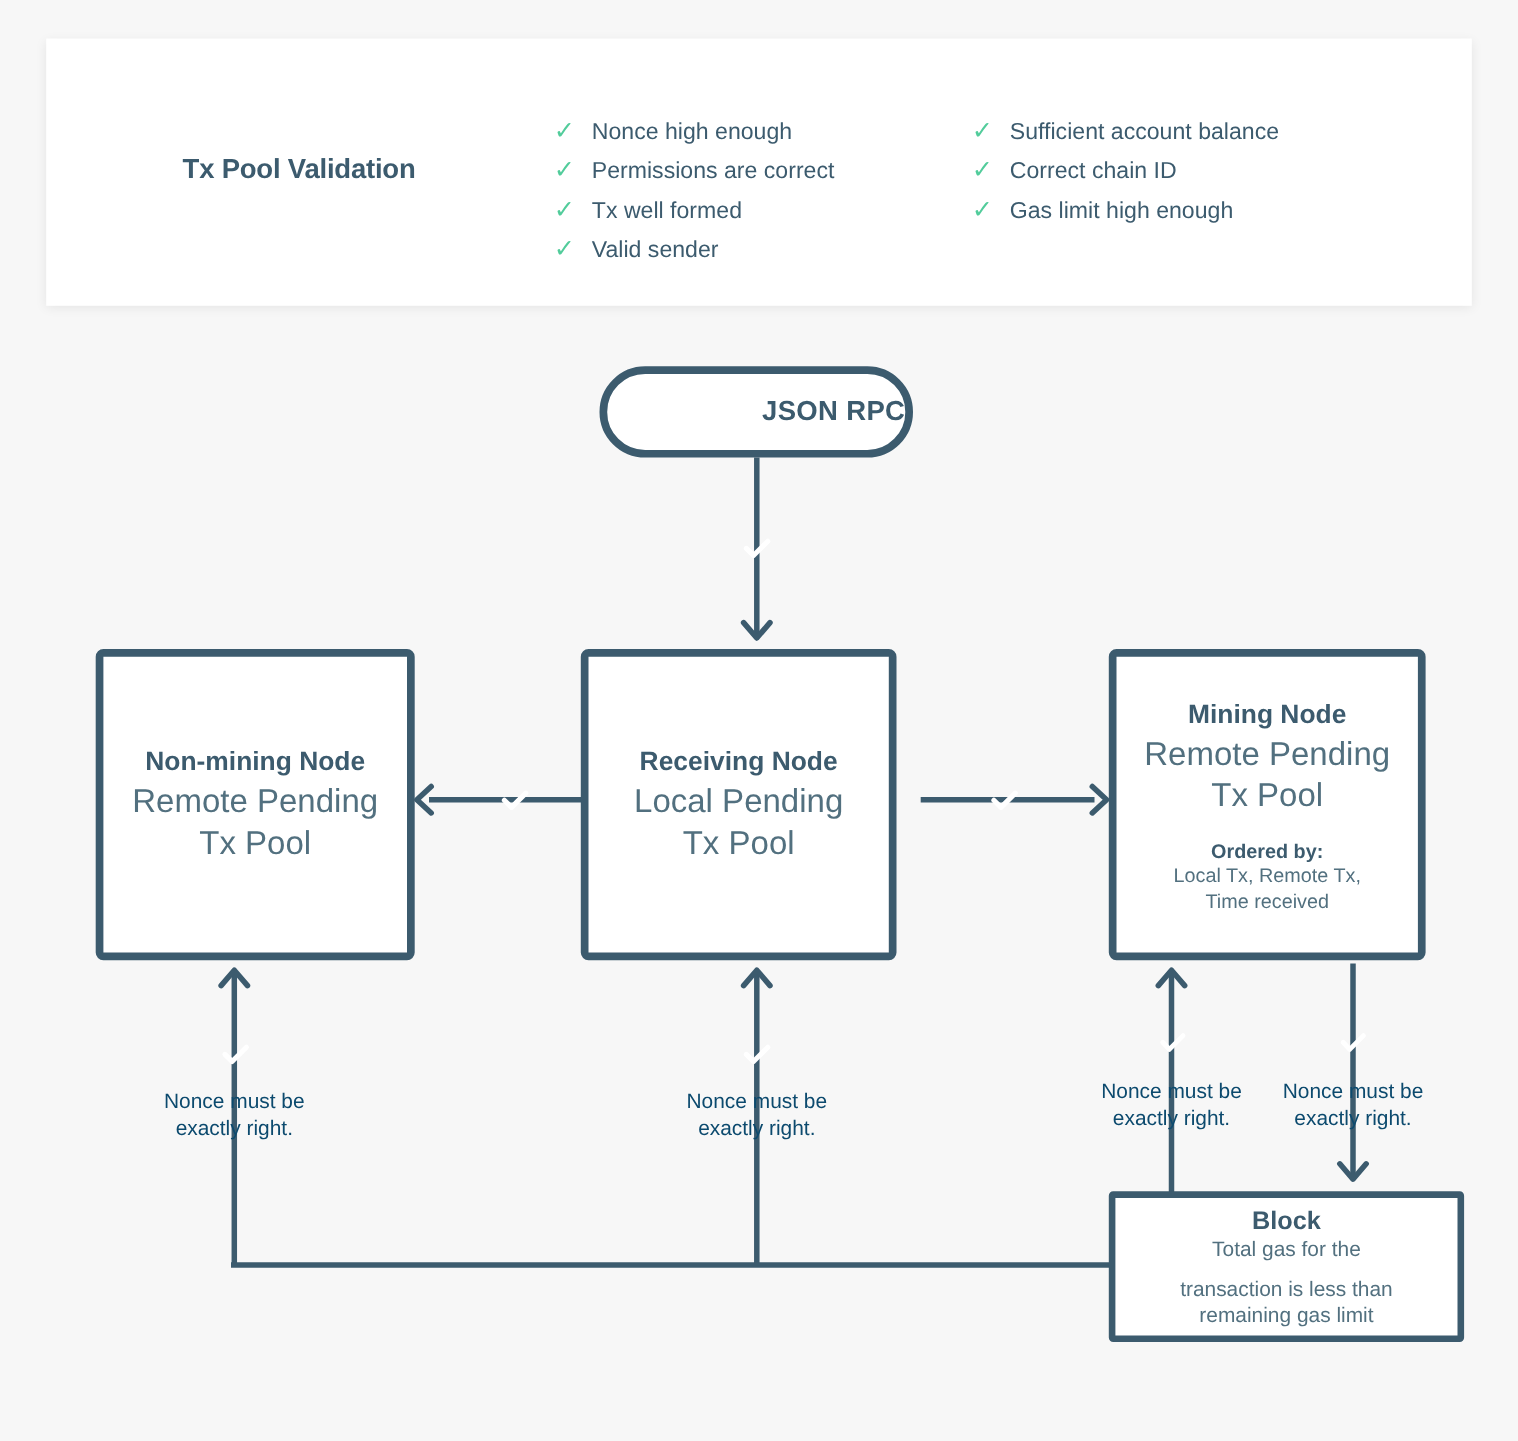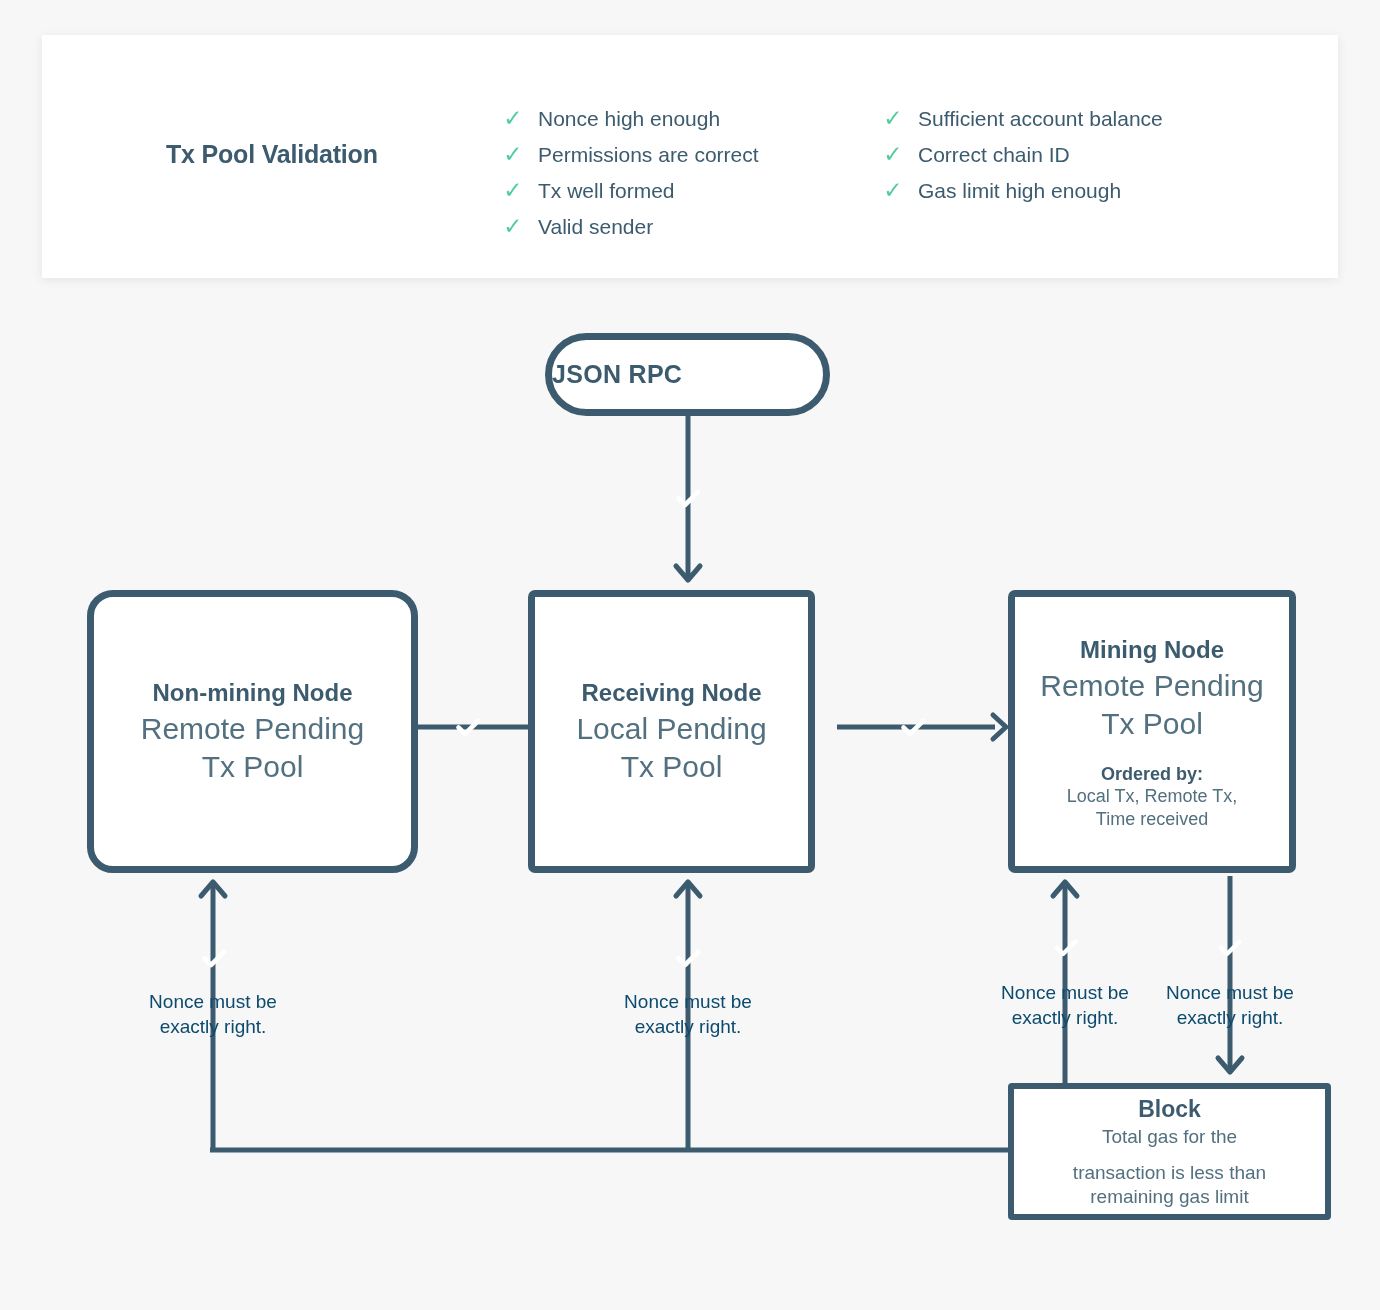--- a/index.html
+++ b/index.html
@@ -119,25 +119,25 @@
     line-height: 1.3;
   }
 
   #node-jsonrpc {
     position: absolute;
     left: 545px; top: 333px;
     width: 285px; height: 83px;
     background: #fff;
     border: 7px solid #3c5b6e;
     border-radius: 48px;
-    display: flex; align-items: center; justify-content: flex-start;
+    display: flex; align-items: center; justify-content: flex-end;
   }
   #node-jsonrpc .node-title { font-size: 25px; letter-spacing: 0.3px; }
 
-  #node-nonmining { left: 87px;  top: 590px; width: 331px; height: 283px; border-radius: 26px; }
+  #node-nonmining { left: 87px;  top: 590px; width: 290px; height: 283px; }
   #node-receiving { left: 528px; top: 590px; width: 287px; height: 283px; }
   #node-mining    { left: 1008px;top: 590px; width: 288px; height: 283px;
                     justify-content: flex-start; padding-top: 38px; text-align: center; }
   #node-block     { left: 1008px;top: 1083px; width: 323px; height: 137px;
                     border-width: 6px; border-radius: 4px; }
   #node-block .node-title { font-size: 23px; }
   #node-block .node-sub { font-size: 19px; }
 
   .edge-label {
     position: absolute;

